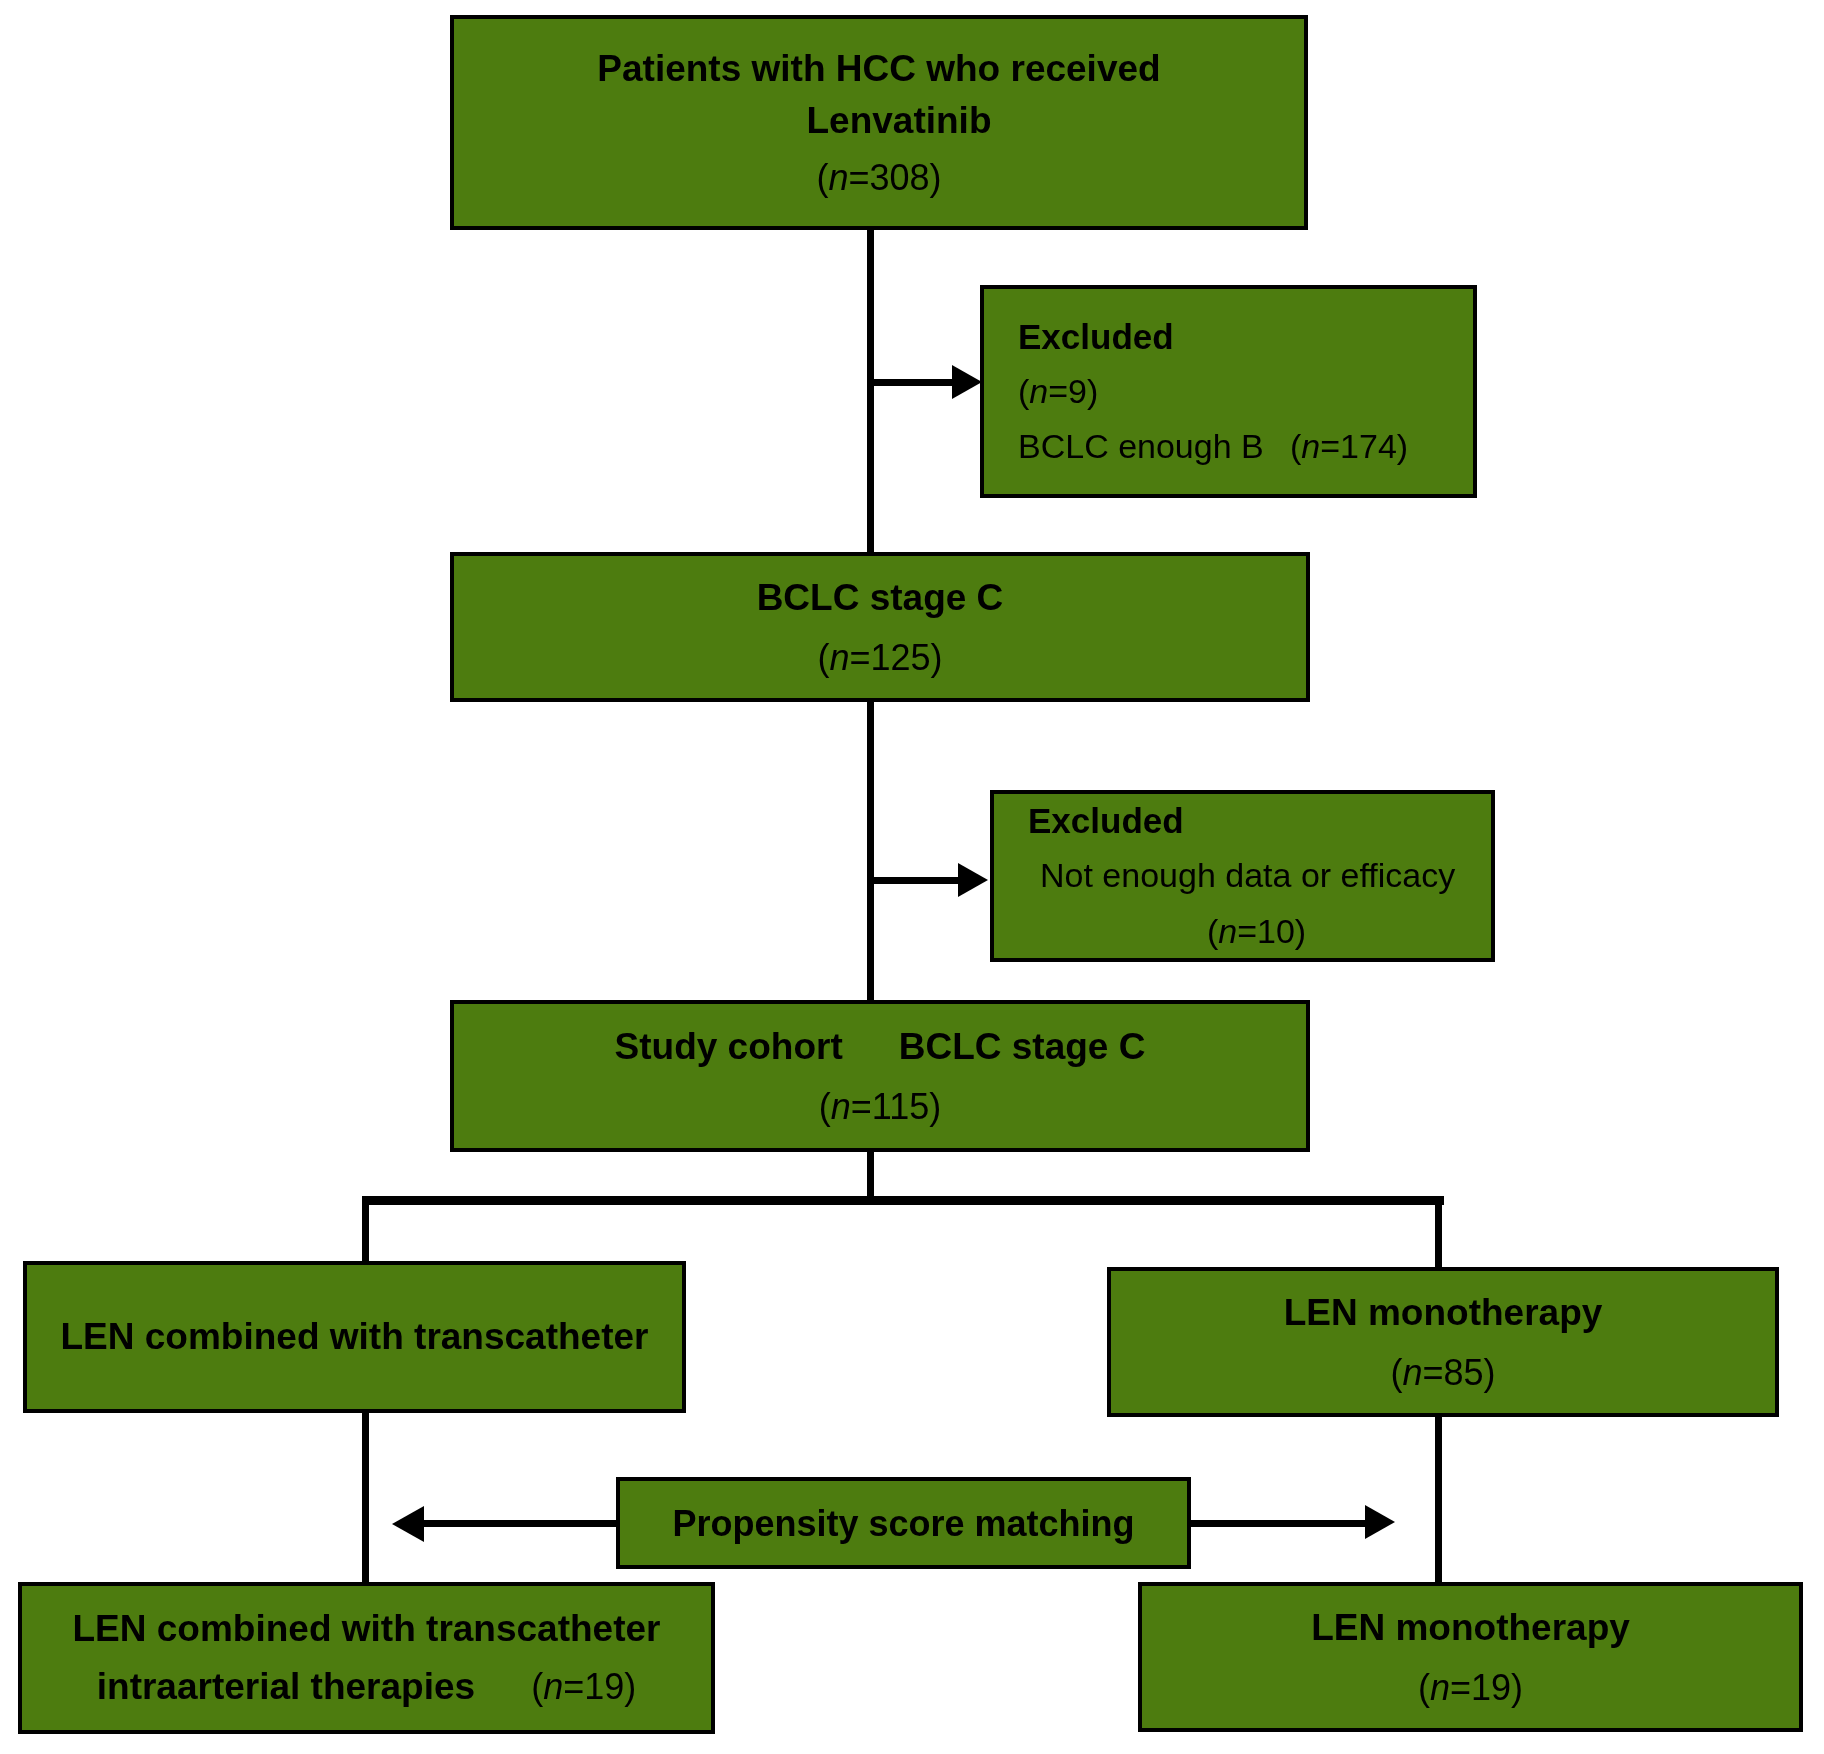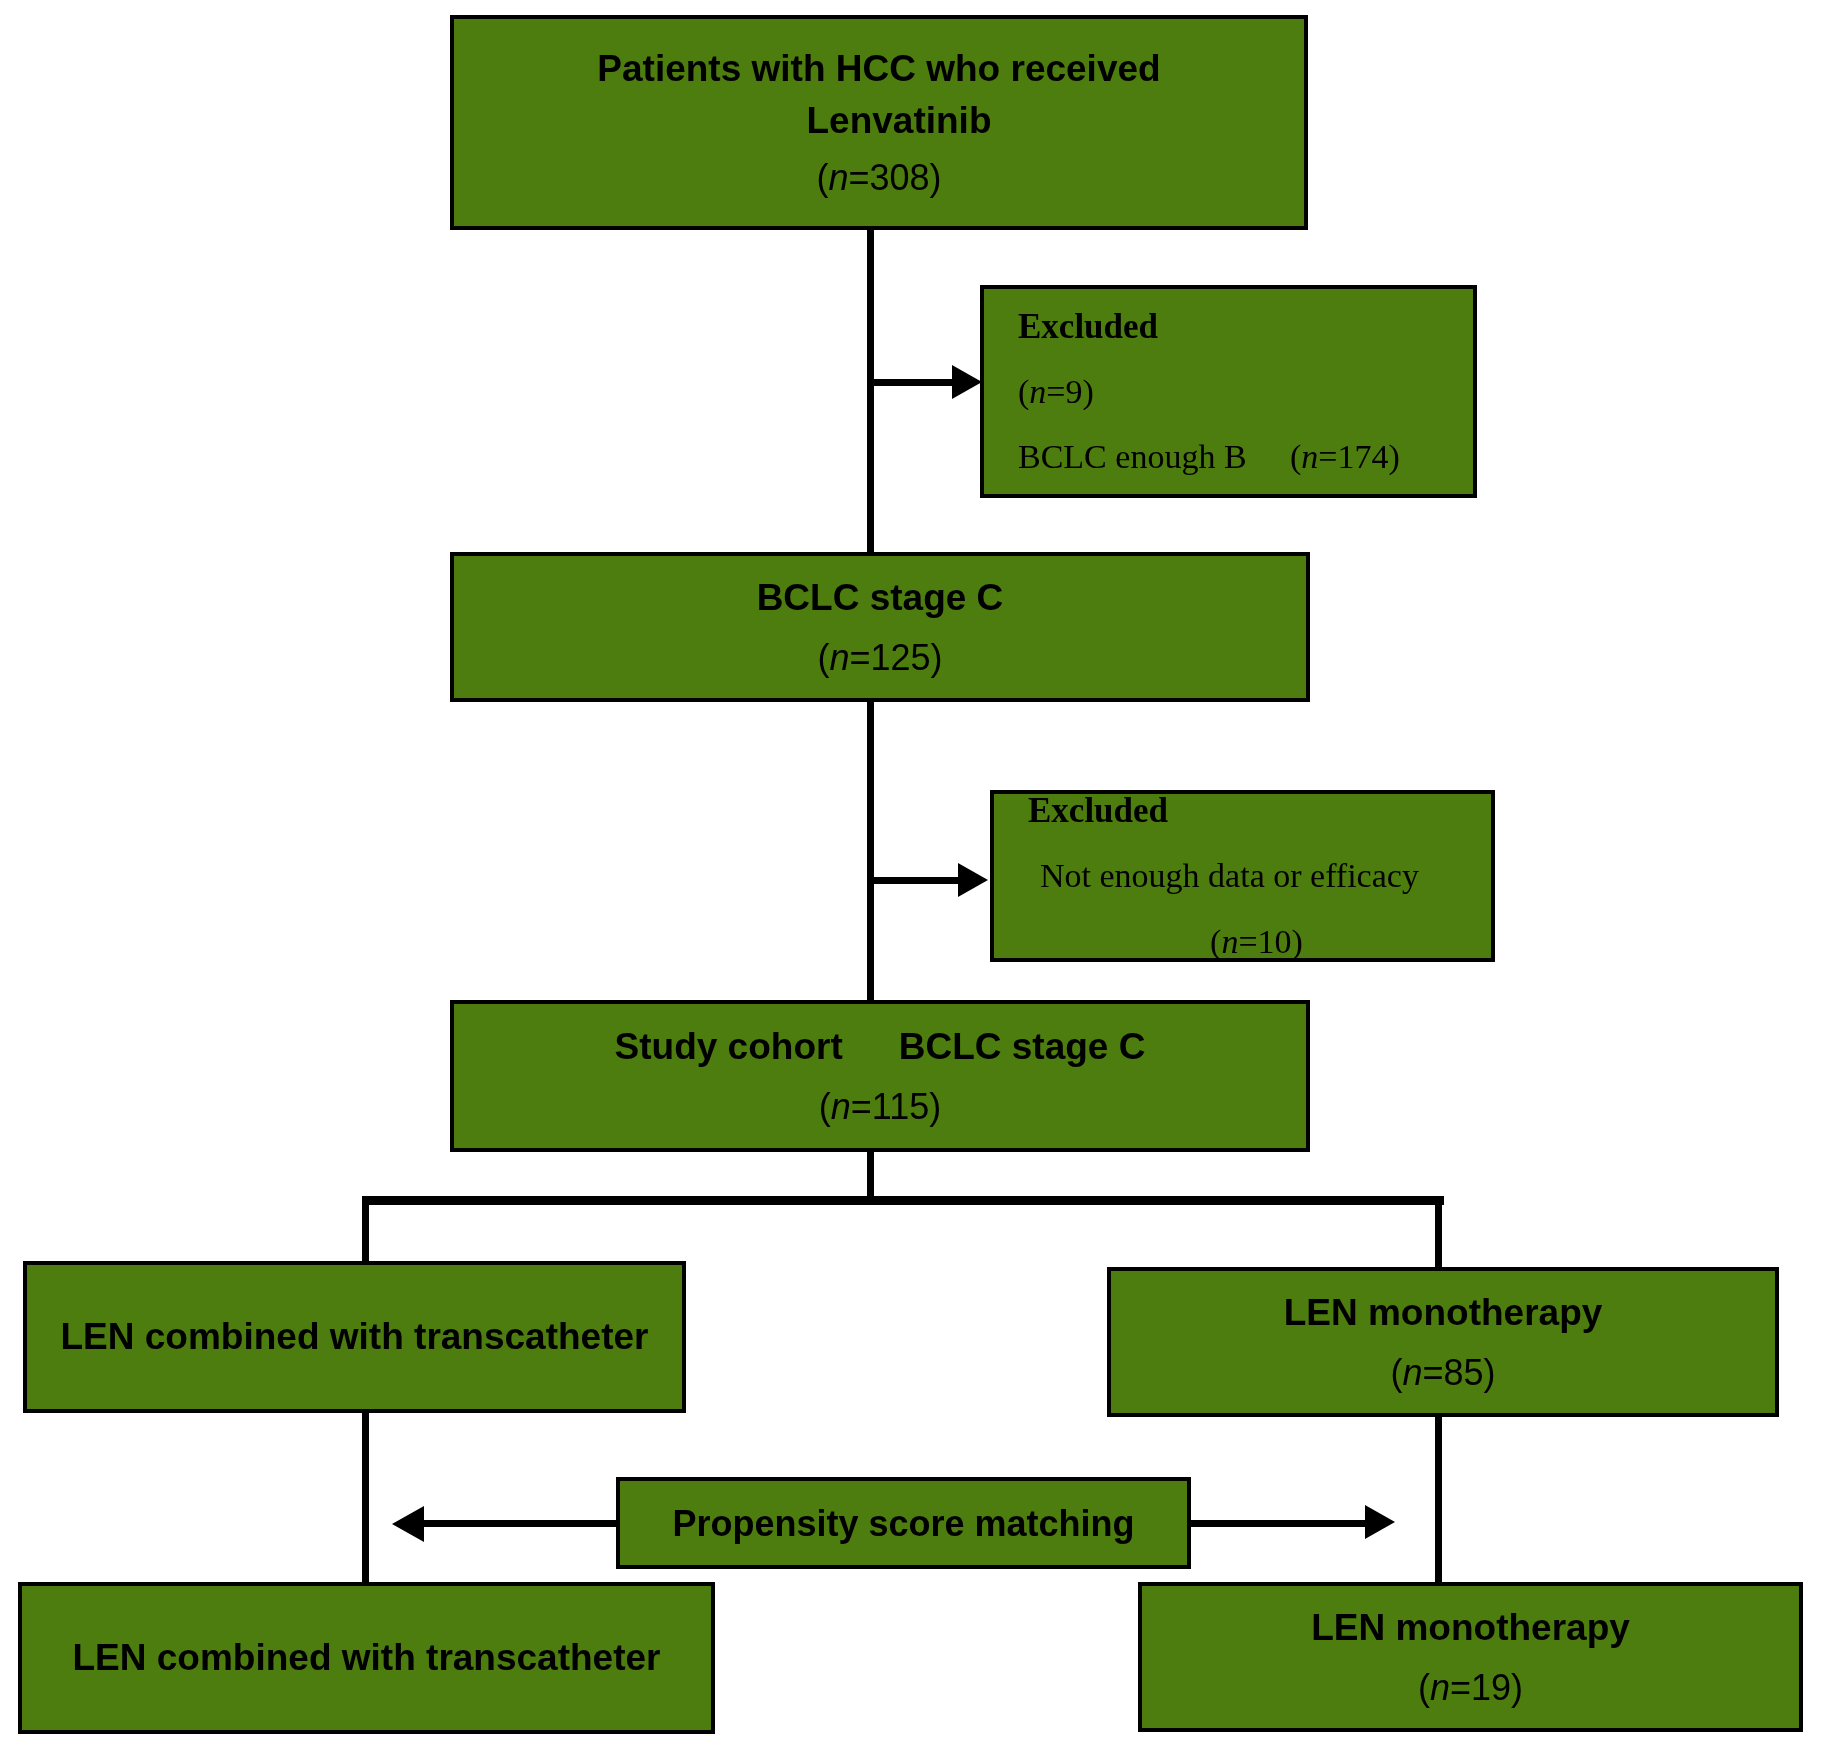--- a/index.html
+++ b/index.html
@@ -22,21 +22,21 @@
     align-items:center;
     gap:16px;
     text-align:center;
   }
   .hline { font-weight:700; font-size:37px; line-height:1.25; white-space:nowrap; }
   .count { font-size:36px; line-height:1.2; white-space:nowrap; }
   .it { font-style:italic; }
   .inline-gap { margin-left:56px; }
   .count-inline { font-weight:400; }
   
-  .node.left-align { align-items:flex-start; text-align:left; gap:16px; padding-left:34px; padding-right:18px;font-family:Liberation Serif, serif; }
+  .node.left-align { align-items:flex-start; text-align:left; gap:6px; padding-left:34px; padding-right:18px; }
   .excl-heading { font-weight:700; font-size:35px; line-height:1.4; white-space:nowrap; }
   .erow { display:flex; font-size:34px; line-height:1.45; white-space:nowrap; }
   .elabel { width:272px; }
   .eline { font-size:34px; line-height:1.45; white-space:nowrap;margin-left:12px; }
   .self-center { align-self:center; }
   
   .vline, .hshaft, .branchline {
     position:absolute; background:#000;
   }
   .arrowhead-right {
@@ -119,20 +119,21 @@
     <div class="hline">LEN monotherapy</div>
     <div class="count"><span>(</span><span class="it">n</span><span>=85)</span></div>
   </div>
 
   <div class="node" style="left:616px; top:1477px; width:575px; height:92px;">
     <div class="hline" style="font-size:36px;">Propensity score matching</div>
   </div>
 
   <div class="node" style="left:18px; top:1582px; width:697px; height:152px; gap:12px;">
     <div class="hline">LEN combined with transcatheter</div>
+    <div class="hline"><span>intraarterial therapies</span><span class="inline-gap count-inline count"><span>(</span><span class="it">n</span><span>=19)</span></span></div>
   </div>
 
   <div class="node" style="left:1138px; top:1582px; width:665px; height:150px; gap:14px;">
     <div class="hline">LEN monotherapy</div>
     <div class="count"><span>(</span><span class="it">n</span><span>=19)</span></div>
   </div>
 
 </div>
 
 </body></html>

